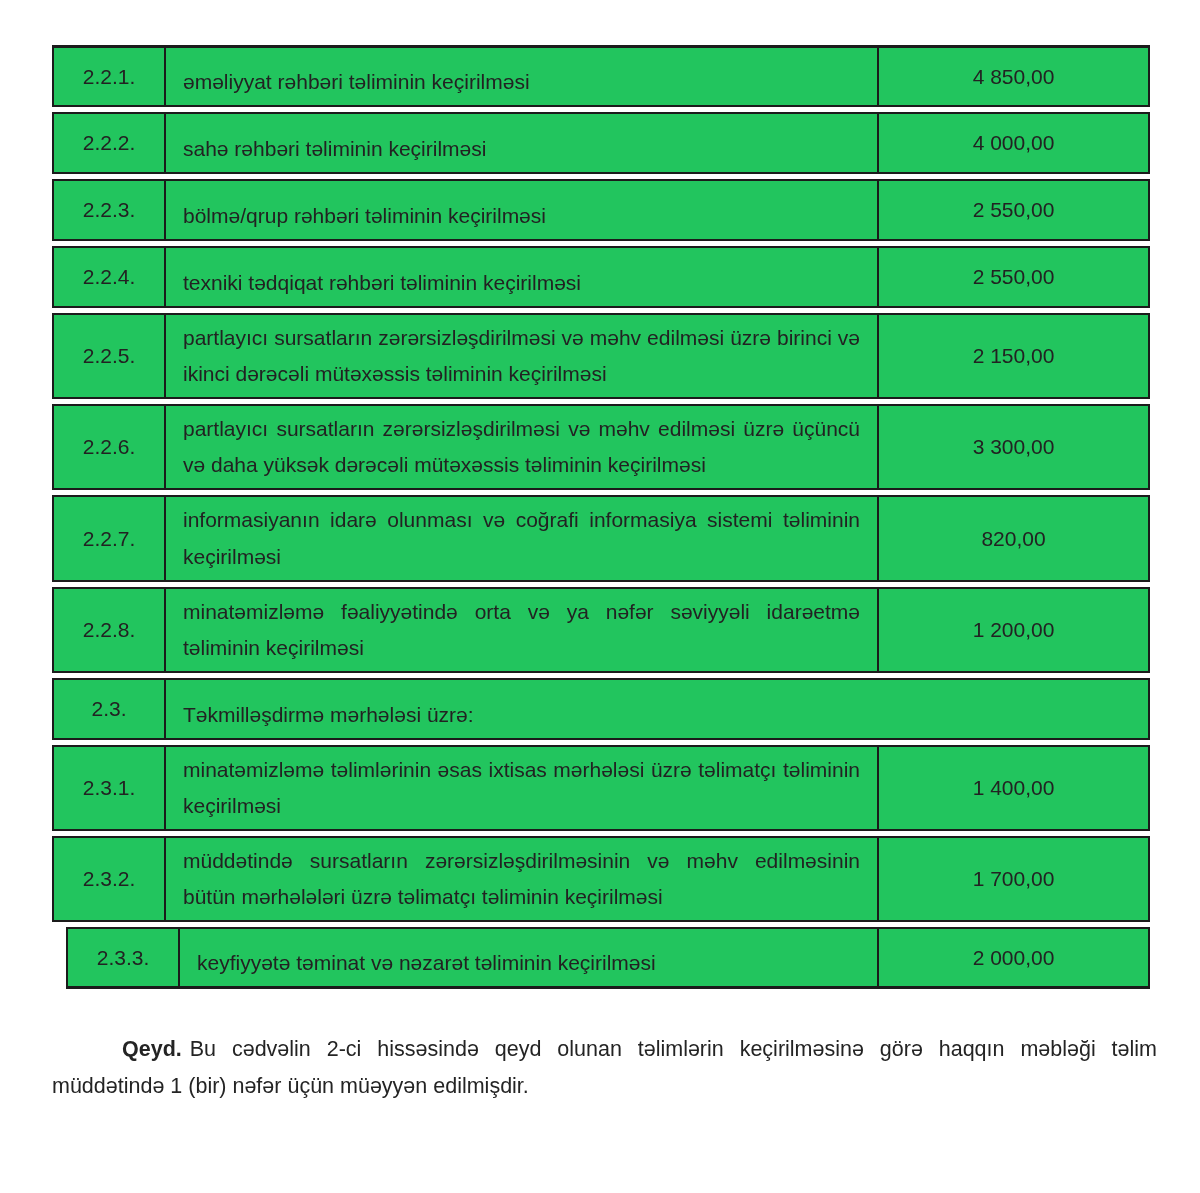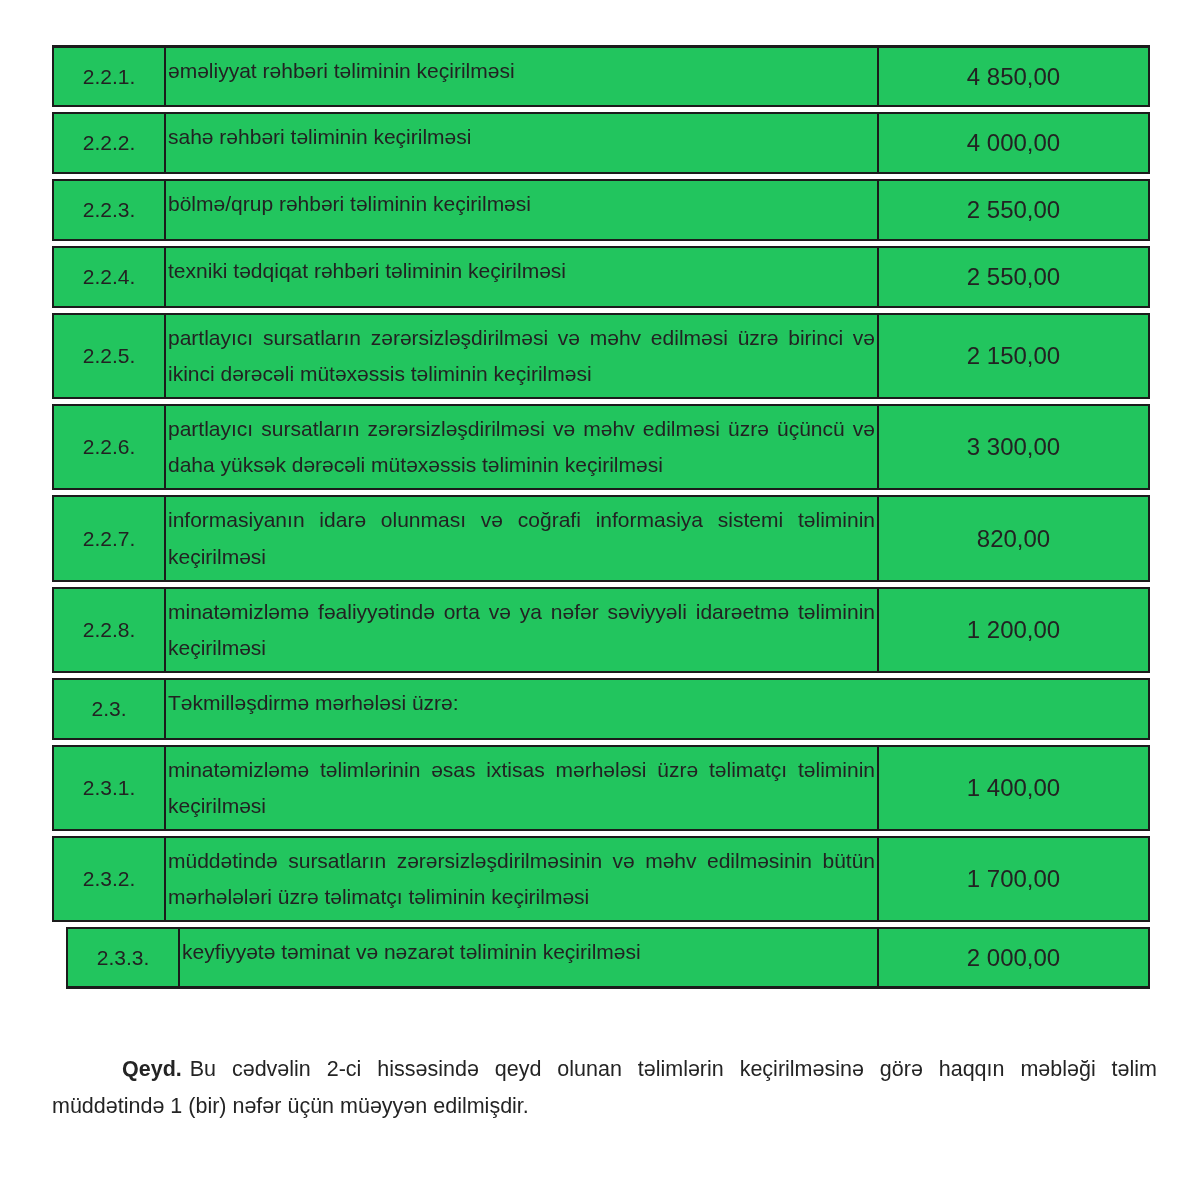--- a/index.html
+++ b/index.html
@@ -44,46 +44,46 @@
     border-right: 2px solid #1b1b1b;
     display: flex;
     align-items: center;
     justify-content: center;
     font-size: 21px;
     box-sizing: border-box;
   }
   .cell-desc {
     flex: 1 1 auto;
     display: flex;
-    align-items: flex-start;
-    padding: 5px 2px;
+    align-items: flex-end;
+    padding: 5px 17px;
     box-sizing: border-box;
   }
   .desc-text {
     display: block;
     width: 100%;
     font-size: 21px;
     line-height: 1.72;
     text-align: justify;
   }
   .row.merged .desc-text {
     text-align: left;
   }
   .cell-price {
     width: 271px;
     flex: 0 0 271px;
     border-left: 2px solid #1b1b1b;
     display: flex;
     align-items: center;
     justify-content: center;
-    font-size: 24px;
+    font-size: 21px;
     box-sizing: border-box;
   }
   .note {
-    margin: 62px 0 0 0;
+    margin: 42px 0 0 0;
     width: 1105px;
     font-size: 21.5px;
     line-height: 1.72;
     text-align: justify;
     text-indent: 70px;
     color: #242424;
   }
   .note-label {
     font-weight: bold;
     margin-right: 8px;

